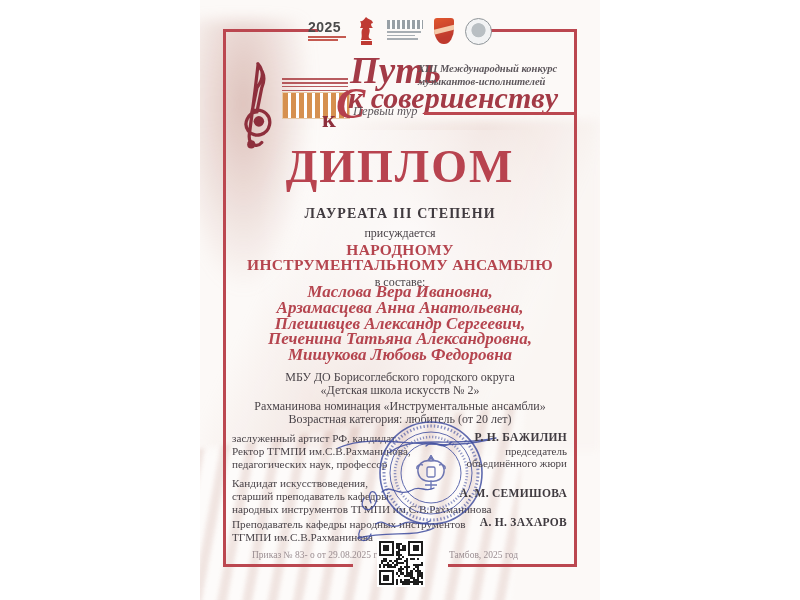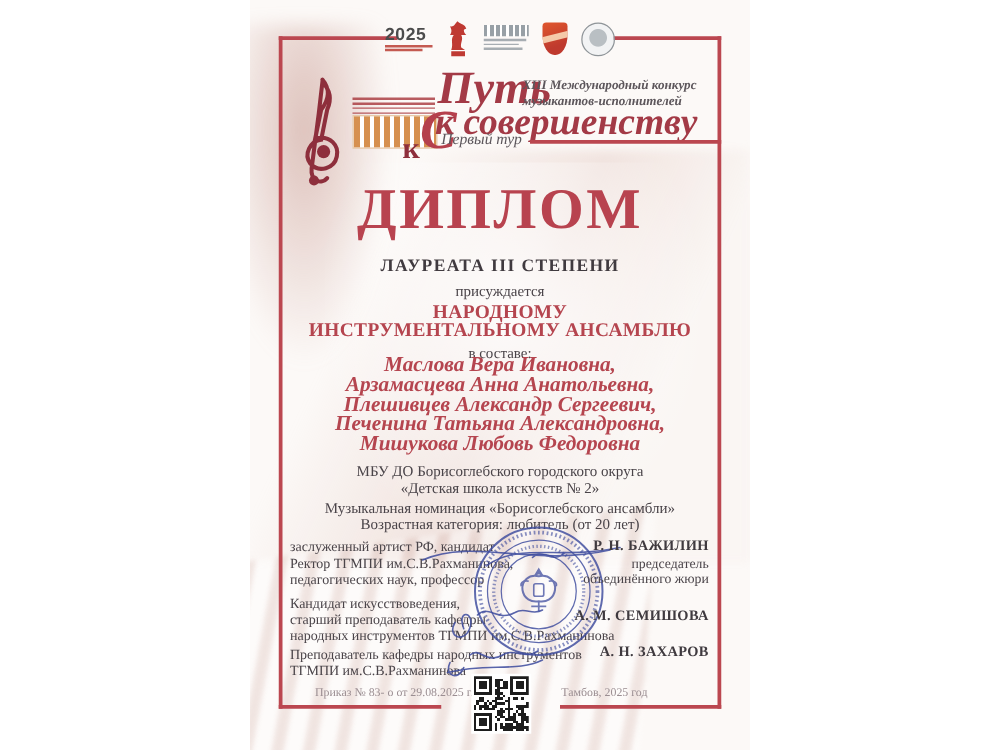--- a/index.html
+++ b/index.html
@@ -178,21 +178,21 @@
     <div class="ctr members">
       <div>Маслова Вера Ивановна,</div>
       <div>Арзамасцева Анна Анатольевна,</div>
       <div>Плешивцев Александр Сергеевич,</div>
       <div>Печенина Татьяна Александровна,</div>
       <div>Мишукова Любовь Федоровна</div>
     </div>
 
     <div class="ctr org1">МБУ ДО Борисоглебского городского округа</div>
     <div class="ctr org2">«Детская школа искусств № 2»</div>
-    <div class="ctr nomin">Музыкальная номинация «Борисоглебского ансамбли»</div>
+    <div class="ctr nomin">Рахманинова номинация «Инструментальные ансамбли»</div>
     <div class="ctr agecat">Возрастная категория: любитель (от 20 лет)</div>
 
     <div class="jleft jl1">
       <div>заслуженный артист РФ, кандидат</div>
       <div>Ректор ТГМПИ им.С.В.Рахманинова,</div>
       <div>педагогических наук, профессор</div>
     </div>
     <div class="jleft jl2">
       <div>Кандидат искусствоведения,</div>
       <div>старший преподаватель кафедры</div>

